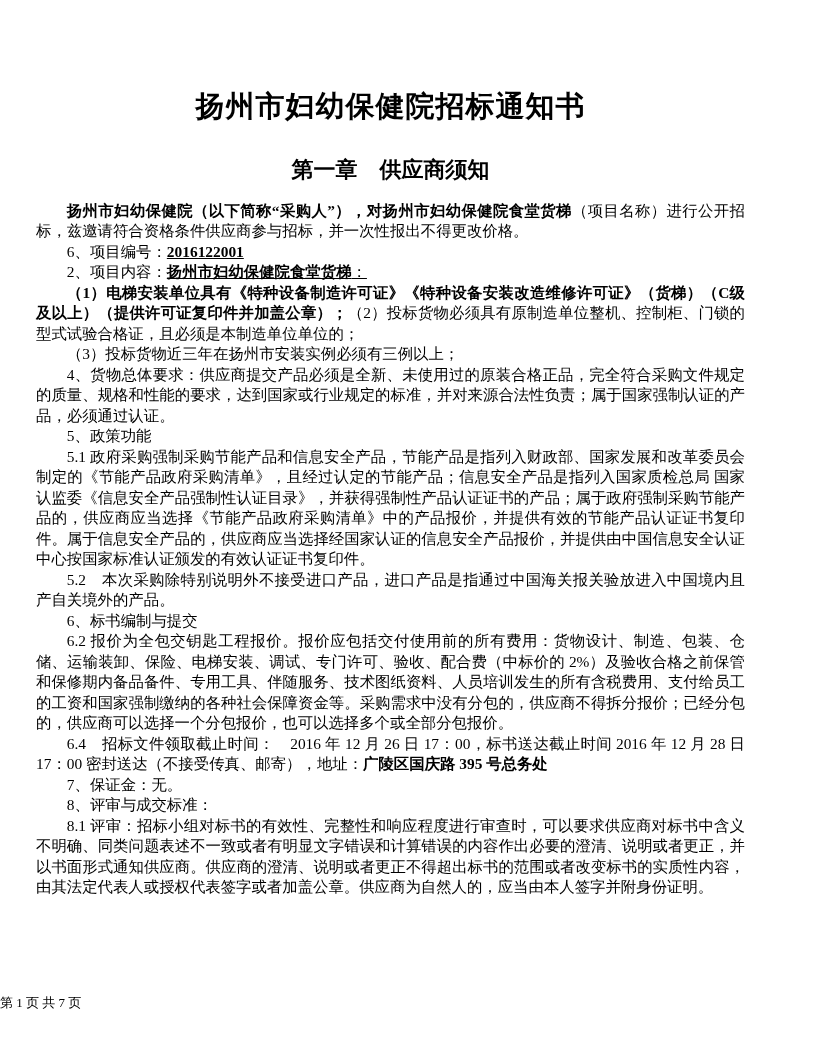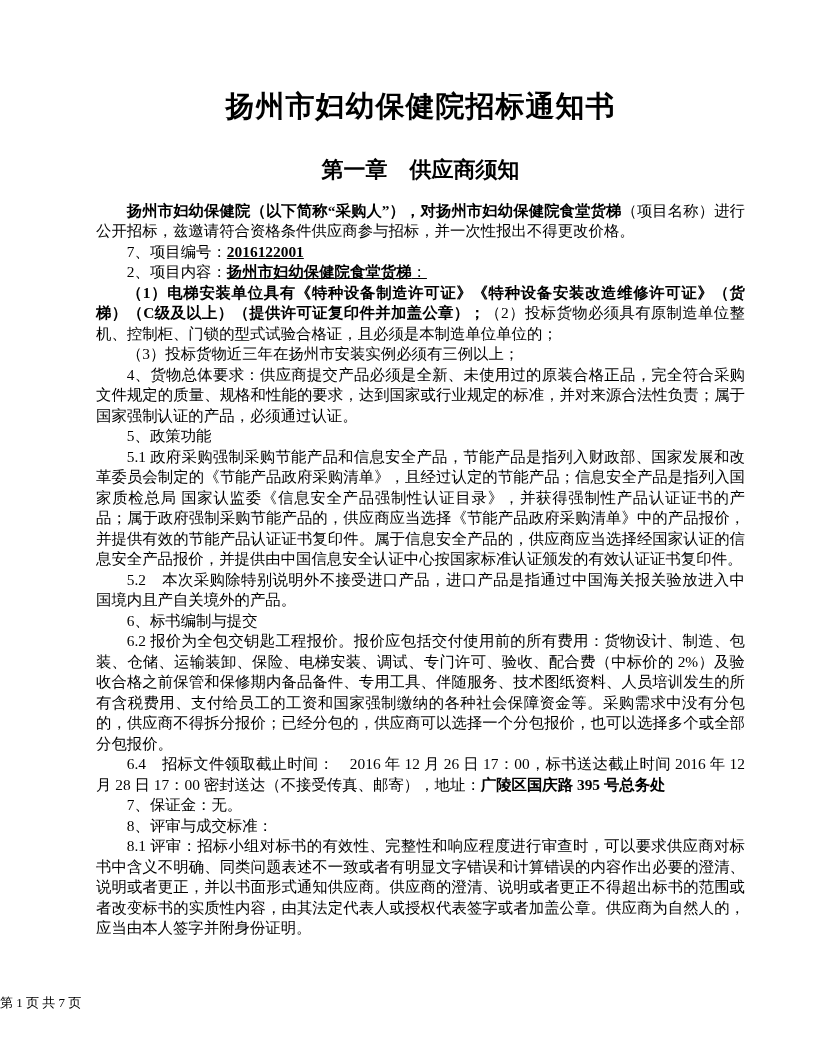--- a/index.html
+++ b/index.html
@@ -7,21 +7,21 @@
     padding: 0;
     background: #ffffff;
   }
   .page {
     width: 816px;
     height: 1056px;
     background: #ffffff;
     color: #000000;
     position: relative;
     box-sizing: border-box;
-    padding: 90px 71px 0 96px;
+    padding: 90px 71px 0 36px;
     font-family: "Liberation Serif", "DejaVu Serif", serif;
     overflow: hidden;
   }
   .doc-title {
     font-size: 29px;
     font-weight: bold;
     text-align: center;
     margin: 0;
     line-height: 1.15;
     letter-spacing: 1px;
@@ -61,21 +61,21 @@
 <div class="page">
 
   <h1 class="doc-title">扬州市妇幼保健院招标通知书</h1>
 
   <h2 class="chapter">第一章　供应商须知</h2>
 
   <div class="body-text">
 
     <p><span class="b">扬州市妇幼保健院（以下简称“采购人”），对扬州市妇幼保健院食堂货梯</span><span>（项目名称）进行公开招标，兹邀请符合资格条件供应商参与招标，并一次性报出不得更改价格。</span></p>
 
-    <p><span>7、项目编号：</span><span class="bu">2016122001</span></p>
+    <p><span>6、项目编号：</span><span class="bu">2016122001</span></p>
 
     <p><span>2、项目内容：</span><span class="bu">扬州市妇幼保健院食堂货梯</span><span class="u">：</span></p>
 
 
     <p><span class="b">（1）电梯安装单位具有《特种设备制造许可证》《特种设备安装改造维修许可证》（货梯）（C级及以上）（提供许可证复印件并加盖公章）；</span><span>（2）投标货物必须具有原制造单位整机、控制柜、门锁的型式试验合格证，且必须是本制造单位单位的；</span></p>
 
     <p><span>（3）投标货物近三年在扬州市安装实例必须有三例以上；</span></p>
 
     <p><span>4、货物总体要求：供应商提交产品必须是全新、未使用过的原装合格正品，完全符合采购文件规定的质量、规格和性能的要求，达到国家或行业规定的标准，并对来源合法性负责；属于国家强制认证的产品，必须通过认证。</span></p>
 

